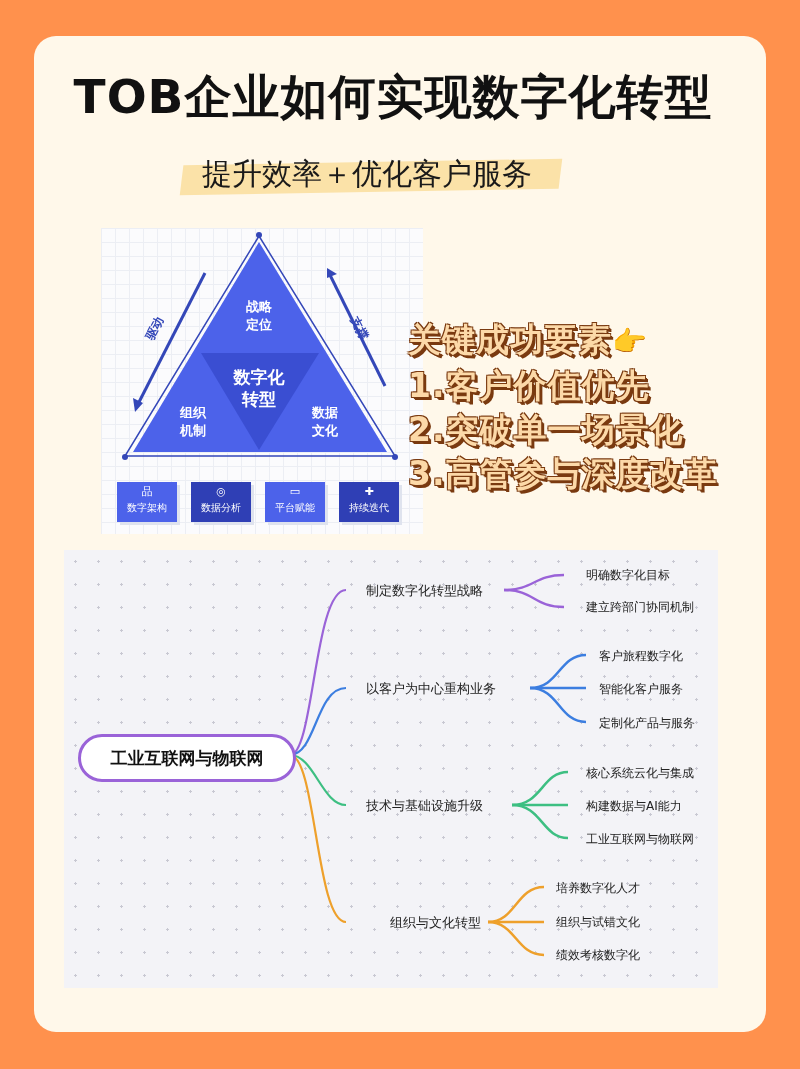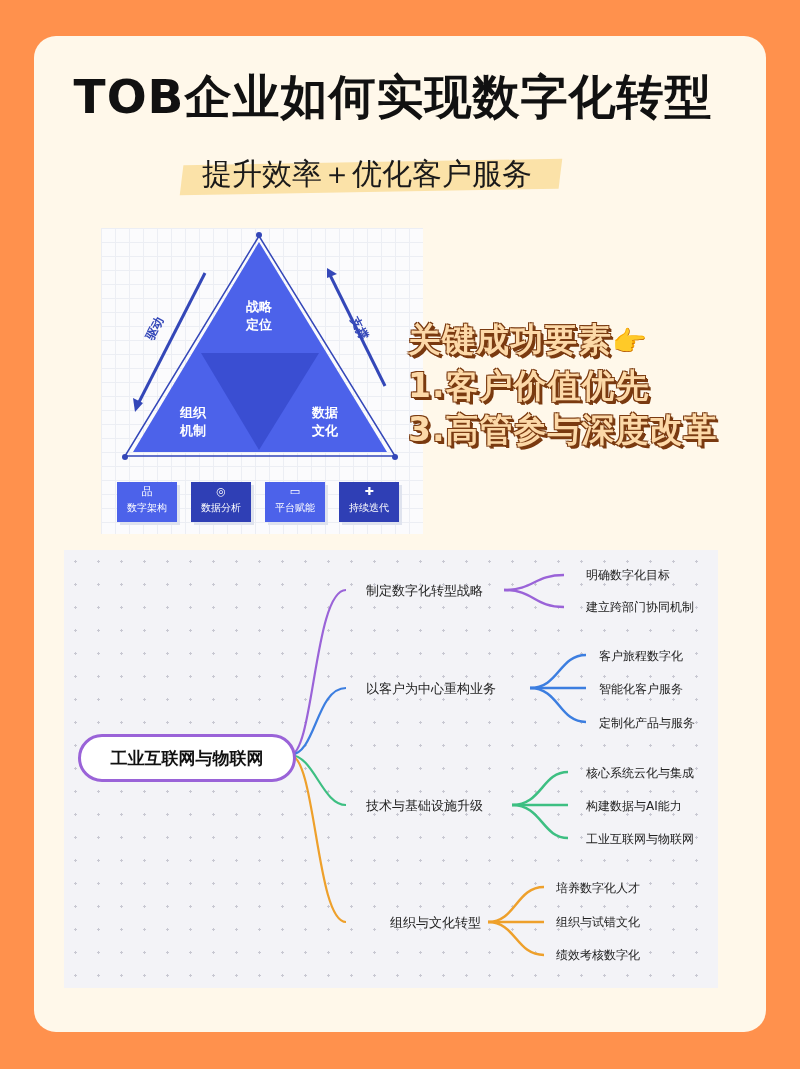--- a/index.html
+++ b/index.html
@@ -92,20 +92,24 @@
     <circle cx="294" cy="229" r="3" fill="#3447b8"></circle>
     <line x1="104" y1="45" x2="36" y2="178" stroke="#3447b8" stroke-width="3"></line>
     <polygon points="34,184 32,170 42,175" fill="#3447b8"></polygon>
     <line x1="228" y1="45" x2="284" y2="158" stroke="#3447b8" stroke-width="3"></line>
     <polygon points="226,40 236,46 226,50" fill="#3447b8"></polygon>
   </svg>
   <div class="tri-label" style="left:140px;top:70px;width:36px;">
     <div>战略</div>
       <div>定位</div>
   </div>
+  <div class="tri-center" style="left:118px;top:138px;width:80px;">
+    <div>数字化</div>
+      <div>转型</div>
+  </div>
   <div class="tri-label" style="left:74px;top:176px;width:36px;">
     <div>组织</div>
       <div>机制</div>
   </div>
   <div class="tri-label" style="left:206px;top:176px;width:36px;">
     <div>数据</div>
       <div>文化</div>
   </div>
   <div class="side-label" style="left:42px;top:92px;transform:rotate(-62deg);">驱动</div>
   <div class="side-label" style="left:246px;top:92px;transform:rotate(62deg);">支撑</div>
@@ -128,20 +132,21 @@
       <span class="lbl">持续迭代</span>
     </div>
   </div>
 </div>
 
 <div class="factors">
   <div class="factor">
     <span>关键成功要素</span><span class="emoji">👉</span>
   </div>
   <div class="factor">1.客户价值优先</div>
+  <div class="factor">2.突破单一场景化</div>
   <div class="factor">3.高管参与深度改革</div>
 </div>
 
 <div class="mind">
   <svg class="lines" width="654" height="438">
 
     <path d="M226,205 C250,205 250,40 282,40" stroke="#9a63d8" stroke-width="2.2" fill="none"></path>
     <path d="M226,205 C252,205 252,138 282,138" stroke="#3c7ee0" stroke-width="2.2" fill="none"></path>
     <path d="M226,205 C250,205 258,255 282,255" stroke="#3dbf82" stroke-width="2.2" fill="none"></path>
     <path d="M226,205 C252,205 252,372 282,372" stroke="#eea02b" stroke-width="2.2" fill="none"></path>

